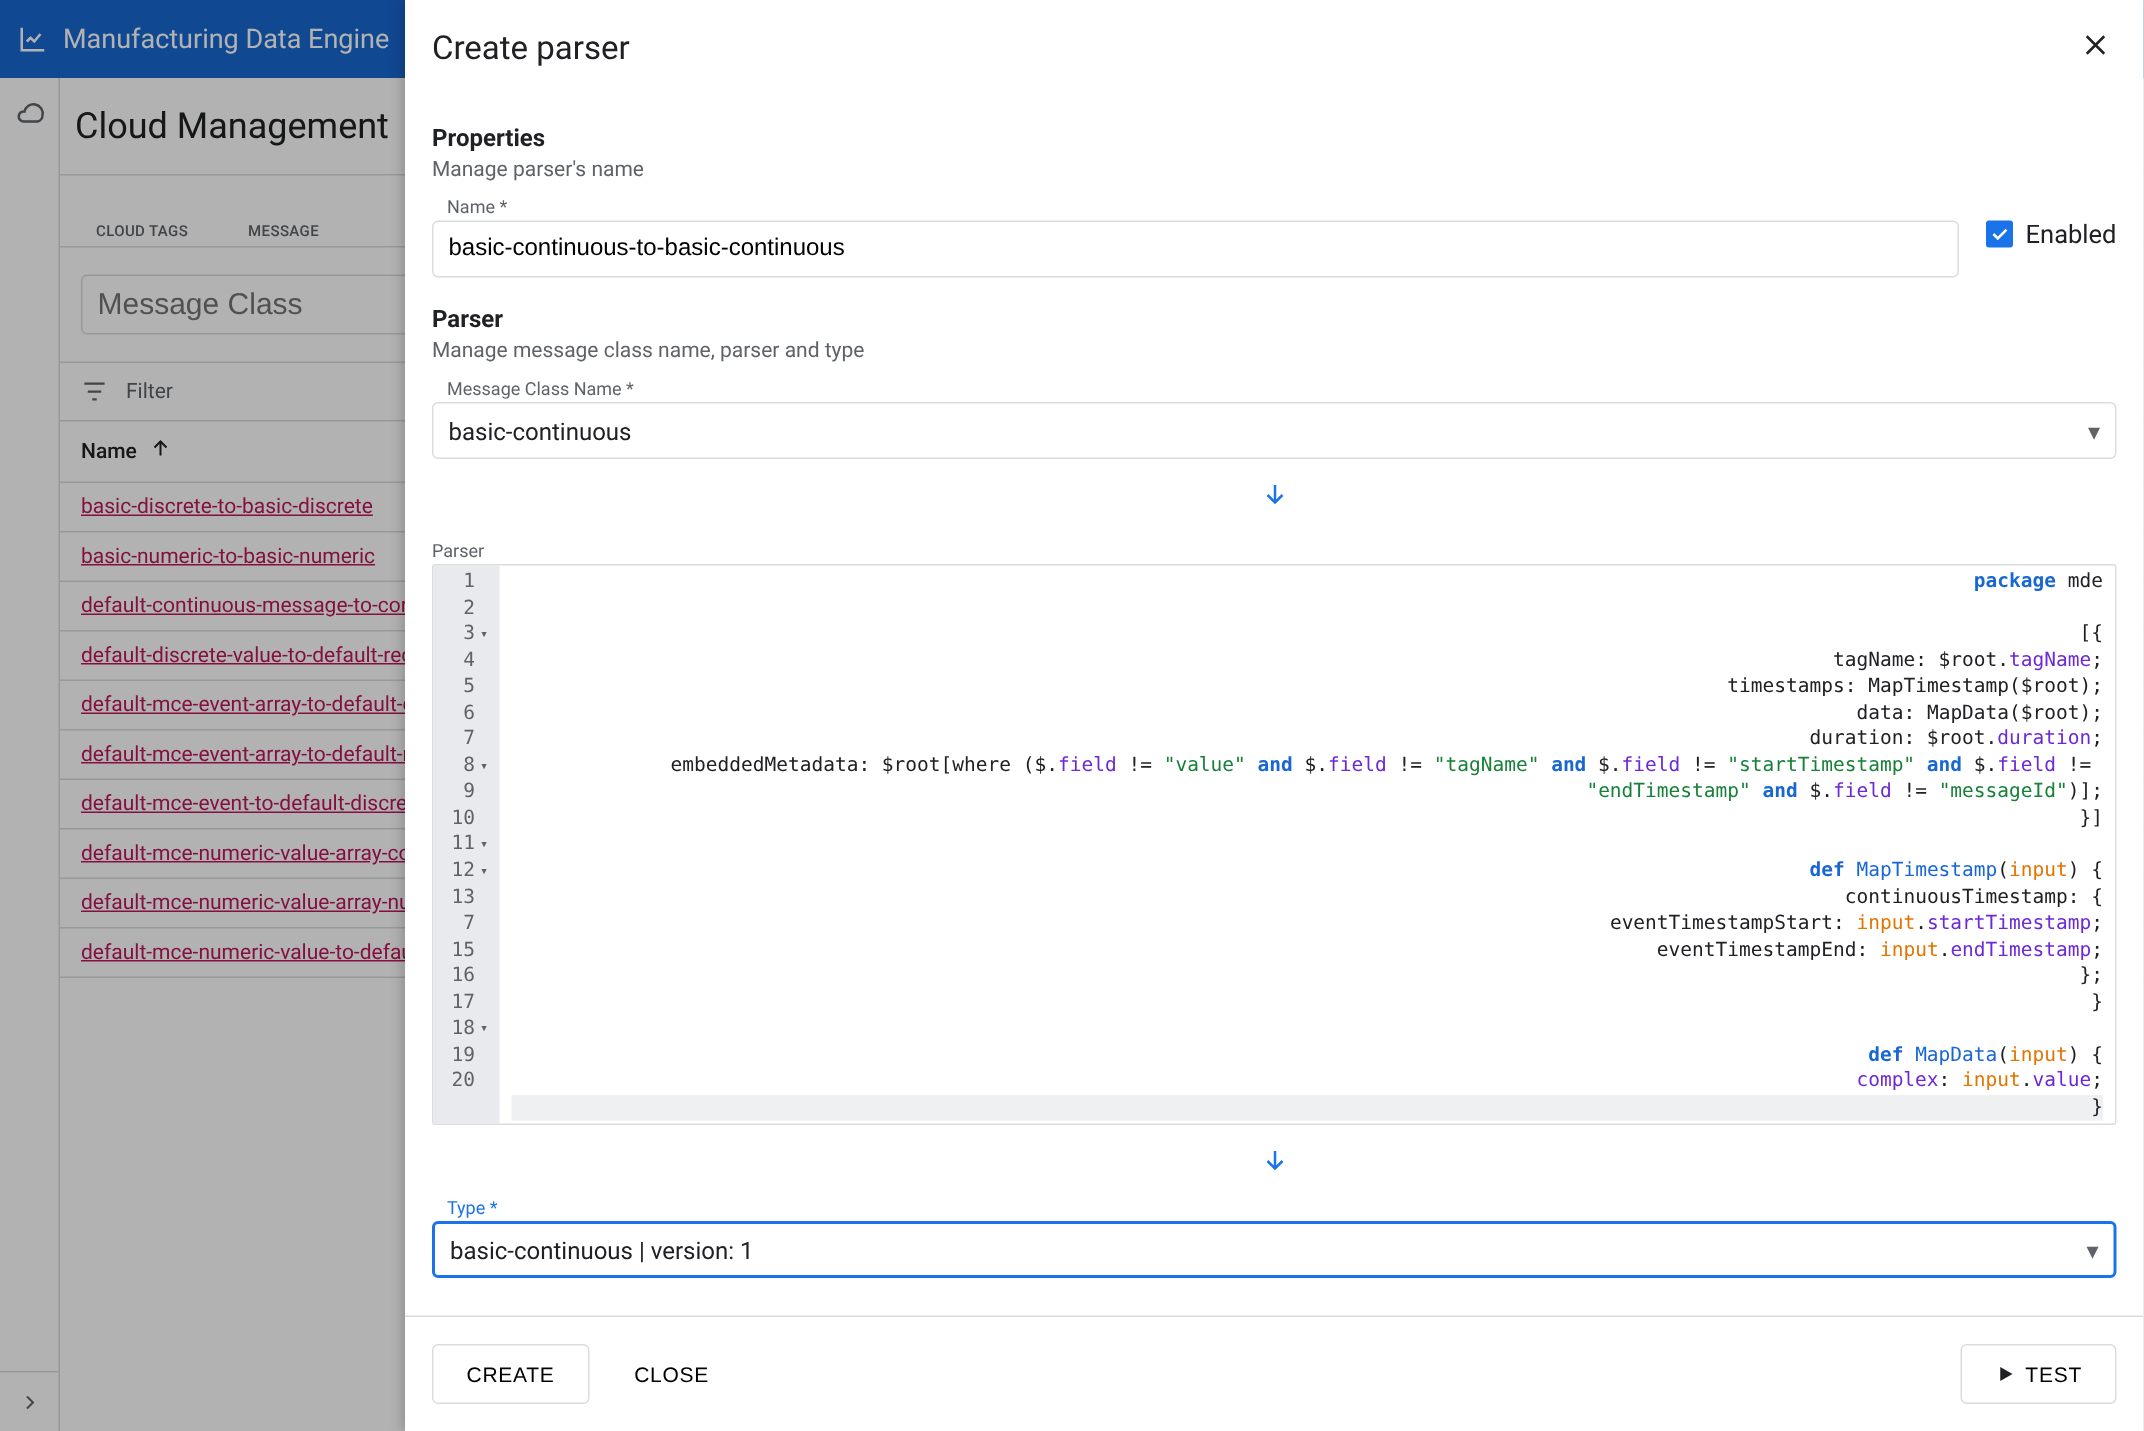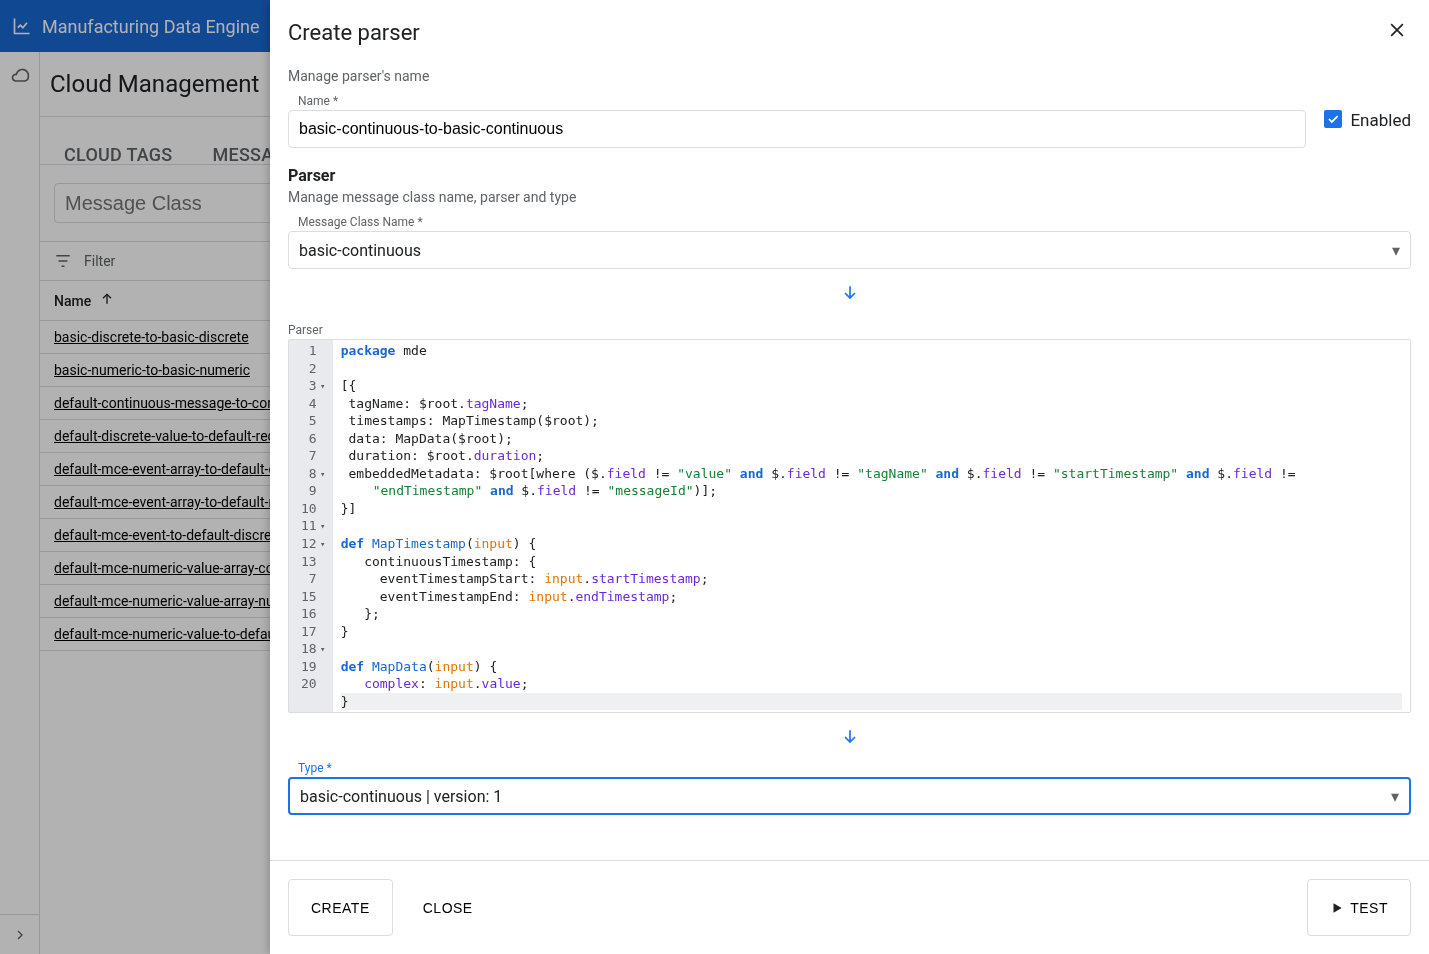--- a/index.html
+++ b/index.html
@@ -27,33 +27,33 @@
   .top-bar { height:52px; background: var(--top-bar); color:#fff; display:flex; align-items:center; padding:0 12px; gap:10px; font-size:18px; }
   .top-bar svg { flex-shrink:0; }
   .left-rail { position:absolute; left:0; top:52px; bottom:0; width:40px; border-right:1px solid var(--border); }
   .left-rail .rail-icon { display:flex; align-items:center; justify-content:center; height:48px; color:var(--text2); }
   .left-rail .rail-expand { position:absolute; bottom:0; left:0; right:0; height:40px; display:flex; align-items:center; justify-content:center; color:var(--text2); border-top:1px solid var(--border); }
 
   .page-area { position:absolute; left:40px; right:0; top:52px; bottom:0; }
   .page-title { padding:18px 10px 18px 10px; font-size:24px; font-weight:400; border-bottom:1px solid var(--border); }
 
   .tabs-row { display:flex; gap:40px; padding:0 24px; border-bottom:1px solid var(--border); height:48px; align-items:center; }
-  .tab { color:var(--text2); font-weight:500; font-size:18px; text-transform:uppercase; letter-spacing:.25px;margin-top:28px; }
+  .tab { color:var(--text2); font-weight:500; font-size:10px; text-transform:uppercase; letter-spacing:.25px;margin-top:28px; }
 
   .search-row { padding:18px 14px; border-bottom:1px solid var(--border); }
   .search-row input { width:400px; height:40px; padding:0 10px; border:1px solid var(--border); border-radius:4px; font-size:20px; color:var(--text2); }
 
   .filter-row { display:flex; align-items:center; gap:12px; padding:10px 14px; border-bottom:1px solid var(--border); color:var(--text2); }
   .filter-row svg { color:var(--text2); }
 
   .table-header { display:flex; align-items:center; padding:10px 14px; border-bottom:1px solid var(--border); font-weight:500; }
   .table-header .arrow { margin-left:8px; color:var(--text); }
 
   .table-rows .row { padding:8px 14px; border-bottom:1px solid var(--border); }
-  .table-rows .row a { color:#000000; text-decoration:underline; }
+  .table-rows .row a { color:#be185d; text-decoration:underline; }
 
   .overlay { position:absolute; inset:0; background: var(--overlay); }
 
   
   .panel { position:absolute; top:0; right:0; bottom:0; width:1159px; background:#fff; display:flex; flex-direction:column; box-shadow: -2px 0 8px rgba(0,0,0,0.2); }
   .panel-header { display:flex; align-items:center; justify-content:space-between; padding:16px 18px 8px 18px; }
   .panel-header h1 { margin:0; font-size:22px; font-weight:400; }
   .panel-header .close { font-size:24px; line-height:1; cursor:pointer; padding:4px; }
 
   .panel-body { flex:1; overflow:auto; padding:8px 18px 18px 18px; }
@@ -76,32 +76,32 @@
 
   .flow-arrow { display:flex; justify-content:center; padding:14px 0; color:var(--blue); }
 
   
   .editor-label { font-size:12px; color:var(--text2); margin-top:6px; margin-bottom:2px; }
   .editor { display:flex; font-family: ui-monospace, SFMono-Regular, Menlo, Consolas, monospace; font-size:13px; line-height:1.35; border:1px solid var(--border); border-radius:2px; }
   .gutter { background:var(--gutter); color:var(--text2); padding:2px 6px 2px 12px; text-align:right; user-select:none; }
   .gutter .gl { display:flex; justify-content:flex-end; align-items:center; gap:2px; }
   .gutter .fold { font-size:9px; color:var(--text2); width:8px; text-align:center; }
   .code { flex:1; padding:2px 8px; white-space:pre; overflow-x:auto; }
-  .code .ln { min-height: 1.35em; }
+  .code .ln { min-height: 1.35em; text-align: right; }
   .code .ln.hl { background:#eef0f2; }
   .tok-kw { color:#1967d2; font-weight:600; }
   .tok-fn { color:#1967d2; }
   .tok-str { color:#188038; }
   .tok-attr { color:#6d28d9; }
   .tok-param { color:#e37400; }
 
   
   .panel-footer { display:flex; align-items:center; justify-content:space-between; padding:18px; border-top:1px solid var(--border); }
   .footer-left { display:flex; gap:8px; align-items:center; }
-  .btn { height:57px; padding:0 22px; border-radius:4px; border:1px solid var(--border); background:#fff; font-weight:500; font-size:14px; letter-spacing:.5px; display:inline-flex; align-items:center; gap:6px; cursor:pointer; }
+  .btn { height:40px; padding:0 22px; border-radius:4px; border:1px solid var(--border); background:#fff; font-weight:500; font-size:14px; letter-spacing:.5px; display:inline-flex; align-items:center; gap:6px; cursor:pointer; }
   .btn.ghost { border:none; }
   .btn.test { border:1px solid var(--border); }
   .btn svg { color:var(--text); }
 
 </style>
 </head>
 <body>
 
 <div class="app">
   <div class="top-bar">
@@ -176,20 +176,21 @@
     <h1>Create parser</h1>
     <div class="close">
       <svg width="20" height="20" viewBox="0 0 24 24" stroke="#202124" stroke-width="2">
           <path d="M5 5l14 14M19 5L5 19"></path>
         </svg>
     </div>
   </div>
 
   <div class="panel-body">
 
+    <div class="section-title">Properties</div>
     <div class="section-sub">Manage parser's name</div>
 
     <div class="field-row">
       <div class="field" style="flex:1">
         <label>Name *</label>
         <input class="text" type="text" value="basic-continuous-to-basic-continuous" style="">
       </div>
       <div class="checkbox-row">
         <div class="checkbox">
           <svg width="14" height="14" viewBox="0 0 24 24" fill="none" stroke="white" stroke-width="3">

